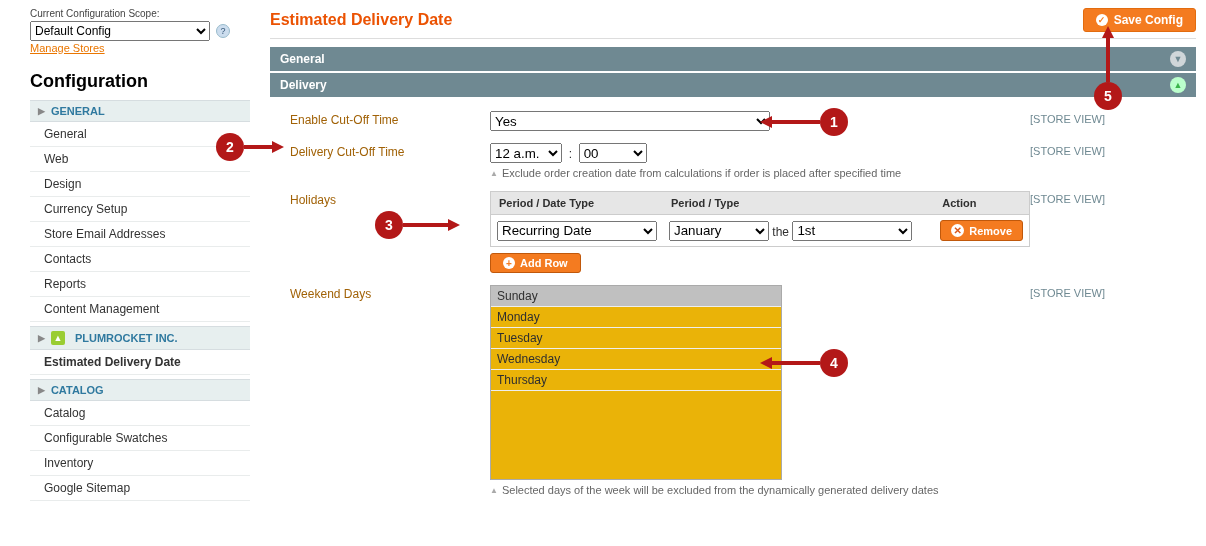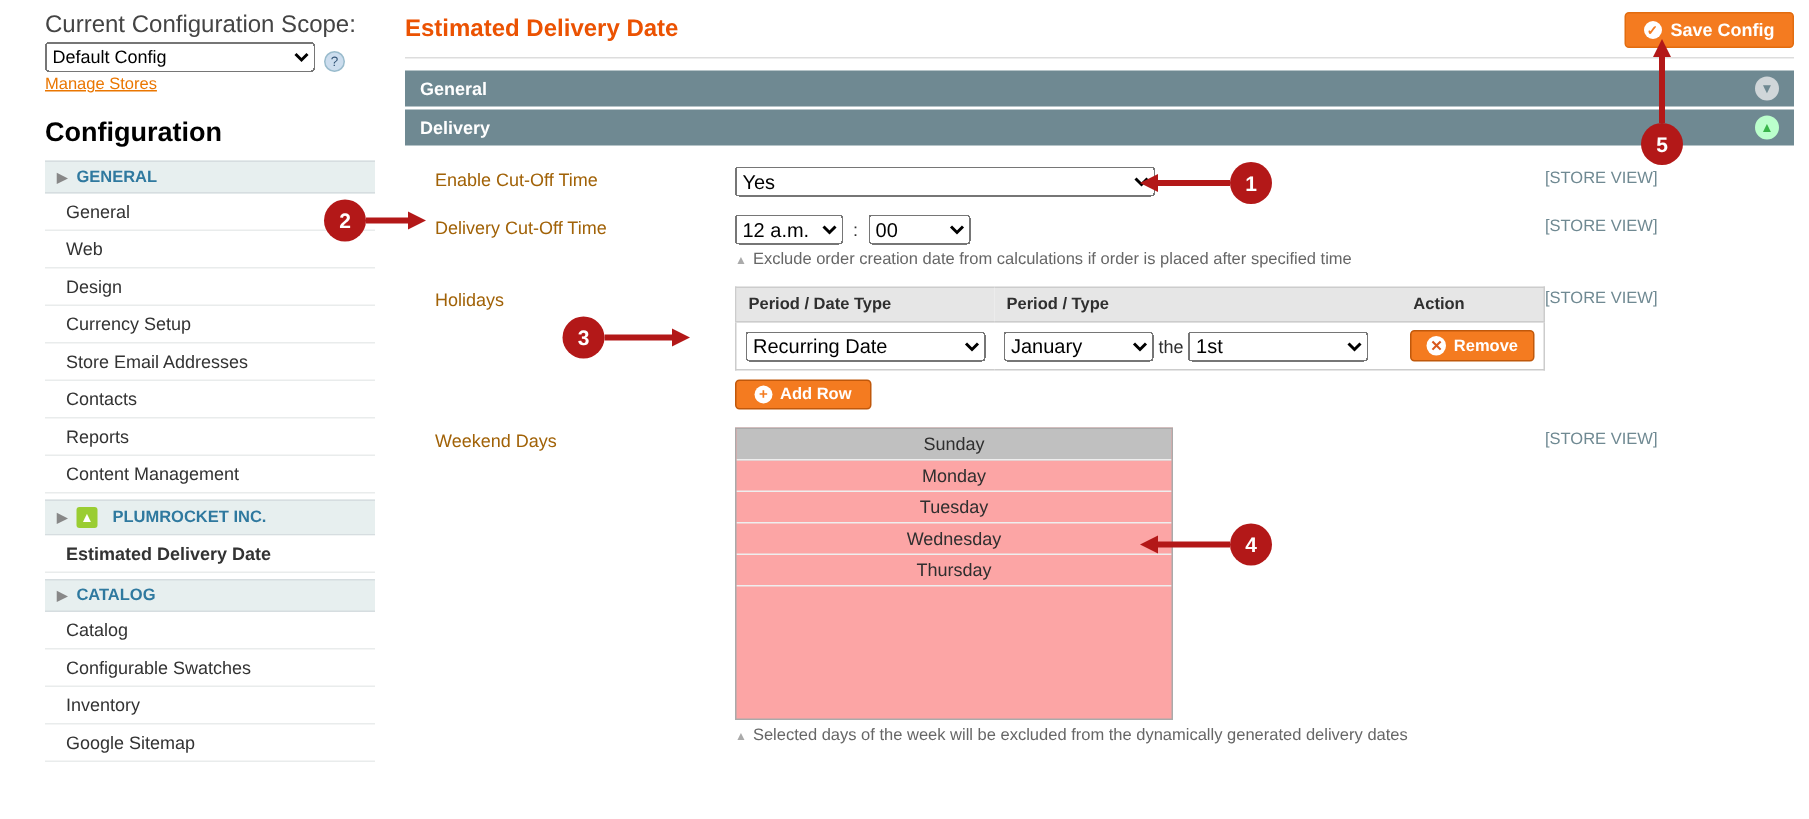--- a/index.html
+++ b/index.html
@@ -1,21 +1,21 @@
 <!DOCTYPE html>
 <html><head>
 <meta charset="utf-8">
 <style>
 * { box-sizing: border-box; margin: 0; padding: 0; }
 body { font-family: Arial, Helvetica, sans-serif; font-size: 12px; color: #2f2f2f; background: #fff; }
 .app { display: flex; width: 1206px; }
 .sidebar { width: 250px; padding: 8px 0 0 30px; }
 .scope-block { margin-bottom: 12px; }
-.scope-label { font-size: 16px; color: #444; }
-.scope-row { display: flex; align-items: flex-end; gap: 6px; margin-top: 2px; }
+.scope-label { font-size: 10px; color: #444; }
+.scope-row { display: flex; align-items: center; gap: 6px; margin-top: 2px; }
 .scope-select { width: 180px; font-size: 12px; height: 20px; }
 .help-icon { width: 14px; height: 14px; border-radius: 50%; background: #cde; display: inline-flex; align-items: center; justify-content: center; font-size: 9px; color: #357; border: 1px solid #9bc; }
 .manage-stores { color: #ea7601; text-decoration: underline; font-size: 11px; cursor: pointer; }
 .config-title { font-size: 18px; font-weight: bold; margin: 16px 0 8px 0; color: #000000; }
 .section { margin-bottom: 4px; }
 .section-header { background: #e7efef; border-top: 1px solid #d6dde0; border-bottom: 1px solid #d6dde0; padding: 4px 8px; font-size: 11px; font-weight: bold; color: #2f799f; display: flex; align-items: center; gap: 6px; cursor: pointer; }
 .section-header .arrow { color: #888; font-size: 9px; }
 .nav-items { }
 .nav-item { padding: 5px 8px 5px 14px; font-size: 12px; color: #333; border-bottom: 1px solid #e9ecec; cursor: pointer; }
 .nav-item.active { font-weight: bold; background: #fff; }
@@ -37,21 +37,21 @@
 select.small { height: 20px; }
 .inline-note { font-size: 11px; color: #666; margin-top: 4px; display: flex; gap: 4px; }
 .inline-note .tri { color: #aaa; font-size: 8px; margin-top: 2px; }
 .holiday-table { border: 1px solid #ccc; width: 540px; border-collapse: collapse; }
 .holiday-table thead td { background: #e6e6e6; font-weight: bold; font-size: 11px; padding: 5px 8px; border-bottom: 1px solid #ccc; }
 .holiday-table tbody td { padding: 5px 6px; }
 .remove-btn { background: #f47b20; color: #fff; border: 1px solid #c0580b; border-radius: 3px; padding: 3px 10px; font-weight: bold; font-size: 11px; cursor: pointer; display: inline-flex; align-items: center; gap: 5px; }
 .remove-btn .x { width: 13px; height: 13px; border-radius: 50%; background: #fff; color: #d9581c; display: inline-flex; align-items: center; justify-content: center; font-size: 10px; font-weight: bold; }
 .addrow-btn { margin-top: 6px; background: #f47b20; color: #fff; border: 1px solid #c0580b; border-radius: 3px; padding: 3px 12px; font-weight: bold; font-size: 11px; cursor: pointer; display: inline-flex; align-items: center; gap: 5px; }
 .addrow-btn .plus { width: 12px; height: 12px; border-radius: 50%; background: #fff; color: #f47b20; display: inline-flex; align-items: center; justify-content: center; font-size: 10px; font-weight: bold; }
-.multiselect-wrap { width: 292px; height: 195px; border: 1px solid #aaa; overflow-y: scroll; background: #fca5a5; text-align: center; }
+.multiselect-wrap { width: 292px; height: 195px; border: 1px solid #aaa; overflow-y: scroll; background: #eab308; }
 .multiselect-opt { padding: 3px 6px; font-size: 12px; cursor: pointer; border-bottom:1px solid #eee;}
 .multiselect-opt.selected { background: #c0c0c0; }
 .callout { position: absolute; width: 28px; height: 28px; border-radius: 50%; background: #b31818; color: #fff; display: flex; align-items: center; justify-content: center; font-weight: bold; font-size: 14px; z-index: 10; pointer-events: none; }
 .arrow-line { position: absolute; background: #b31818; height: 4px; z-index: 9; pointer-events: none; }
 .arrow-head-left { position: absolute; width: 0; height: 0; border-top: 6px solid transparent; border-bottom: 6px solid transparent; border-right: 12px solid #b31818; z-index: 9; pointer-events: none; }
 .arrow-head-right { position: absolute; width: 0; height: 0; border-top: 6px solid transparent; border-bottom: 6px solid transparent; border-left: 12px solid #b31818; z-index: 9; pointer-events: none; }
 .arrow-line-v { position: absolute; background: #b31818; width: 4px; z-index: 9; pointer-events: none; }
 .arrow-head-up { position: absolute; width: 0; height: 0; border-left: 6px solid transparent; border-right: 6px solid transparent; border-bottom: 12px solid #b31818; z-index: 9; pointer-events: none; }
 </style>
 </head>

